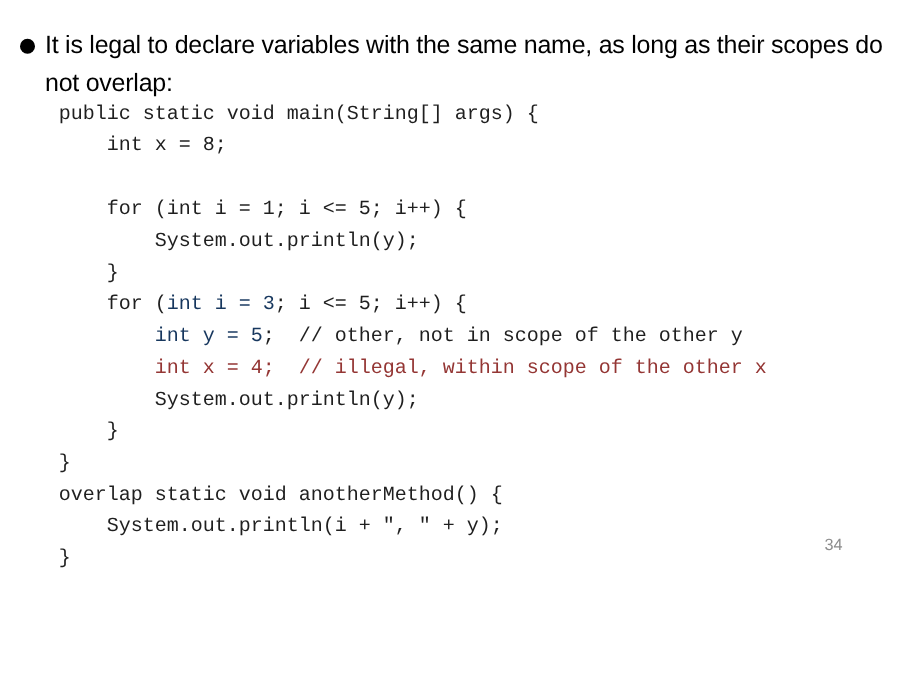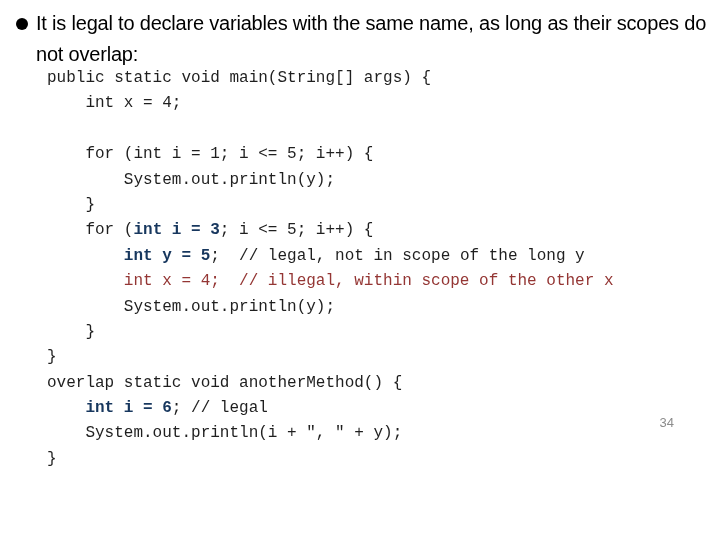--- a/index.html
+++ b/index.html
@@ -10,20 +10,21 @@
     width: 720px;
     height: 540px;
     background: var(--bg, #ffffff);
     overflow: hidden;
     font-family: "Liberation Sans", sans-serif;
   }
   .slide {
     position: relative;
     width: 720px;
     height: 448px;
+    margin-top: 13px;
   }
   .title-row {
     position: absolute;
     left: 16px;
     top: 8px;
     display: flex;
     align-items: flex-start;
   }
   .bullet {
     flex: 0 0 auto;
@@ -51,21 +52,21 @@
   .code-line {
     height: 25.4px;
     line-height: 25.4px;
     white-space: pre;
   }
   .seg-plain {
     color: var(--code-color, #1f1f1f);
   }
   .seg-bold-navy {
     color: var(--keyword-color, #17375E);
-    font-weight: bold;
+    font-weight: normal;
   }
   .seg-red {
     color: var(--illegal-color, #943634);
   }
   .page-number {
     position: absolute;
     right: 46px;
     bottom: 18px;
     font-size: 13px;
     color: var(--page-num-color, #8c8c8c);
@@ -75,31 +76,30 @@
 <body>
 
 <div class="slide">
   <div class="title-row">
     <span class="bullet"></span>
     <div class="title-text">It is legal to declare variables with the same name, as long as their scopes do not overlap:</div>
   </div>
 
   <div class="code-block">
       <div class="code-line"><span class="seg-plain">public static void main(String[] args) {</span></div>
-      <div class="code-line"><span class="seg-plain">    int x = 4;</span></div>
+      <div class="code-line"><span class="seg-plain">    int x = 8;</span></div>
       <div class="code-line">&nbsp;</div>
       <div class="code-line"><span class="seg-plain">    for (int i = 1; i &lt;= 5; i++) {</span></div>
       <div class="code-line"><span class="seg-plain">        System.out.println(y);</span></div>
       <div class="code-line"><span class="seg-plain">    }</span></div>
       <div class="code-line"><span class="seg-plain">    for (</span><span class="seg-bold-navy">int i = 3</span><span class="seg-plain">; i &lt;= 5; i++) {</span></div>
-      <div class="code-line"><span class="seg-plain">        </span><span class="seg-bold-navy">int y = 5</span><span class="seg-plain">;  // legal, not in scope of the long y</span></div>
+      <div class="code-line"><span class="seg-plain">        </span><span class="seg-bold-navy">int y = 5</span><span class="seg-plain">;  // other, not in scope of the other y</span></div>
       <div class="code-line"><span class="seg-plain">        </span><span class="seg-red">int x = 4;  // illegal, within scope of the other x</span></div>
       <div class="code-line"><span class="seg-plain">        System.out.println(y);</span></div>
       <div class="code-line"><span class="seg-plain">    }</span></div>
       <div class="code-line"><span class="seg-plain">}</span></div>
       <div class="code-line"><span class="seg-plain">overlap static void anotherMethod() {</span></div>
-      <div class="code-line"><span class="seg-plain">    </span><span class="seg-bold-navy">int i = 6</span><span class="seg-plain">; // legal</span></div>
       <div class="code-line"><span class="seg-plain">    System.out.println(i + ", " + y);</span></div>
       <div class="code-line"><span class="seg-plain">}</span></div>
     </div>
 
   <div class="page-number">34</div>
 </div>
 
 </body></html>

